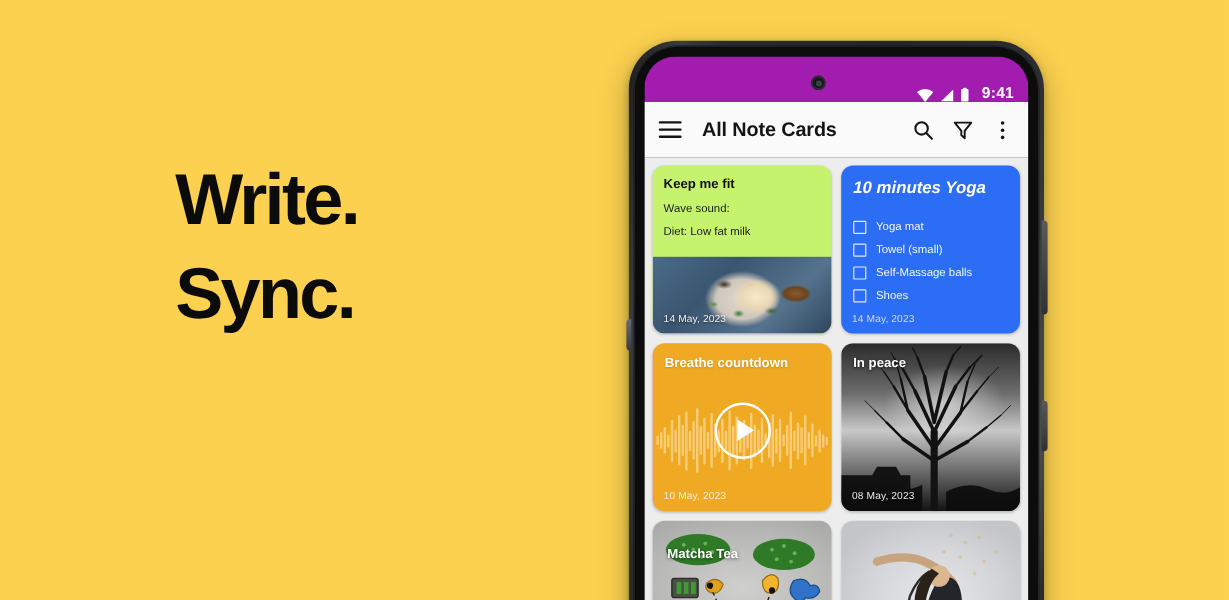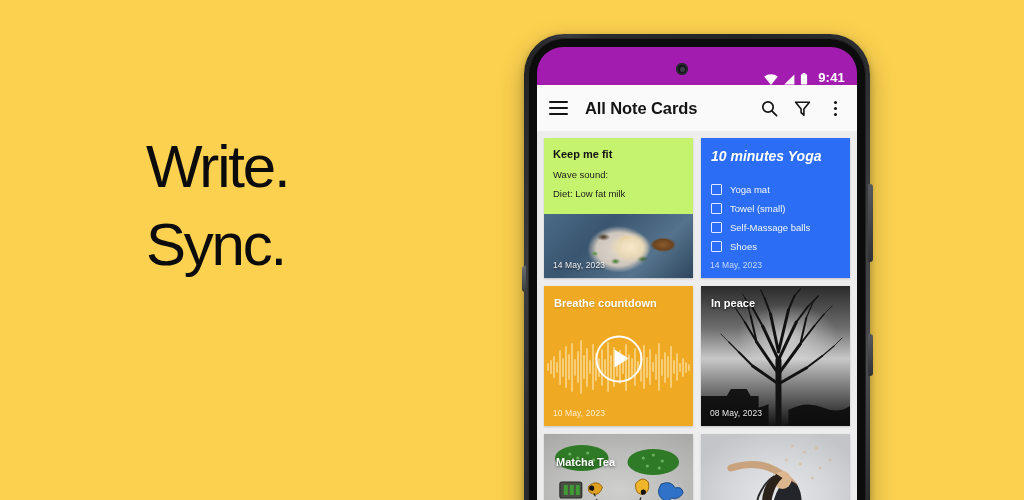--- a/index.html
+++ b/index.html
@@ -22,21 +22,21 @@
   }
 
   
   .headline {
     position: absolute;
     left: 146px;
     top: 128px;
     width: 420px;
     color: #0b0b0b;
     font-family: "Liberation Sans", sans-serif;
-    font-weight: normal;
+    font-weight: bold;
     font-size: 60px;
     line-height: 78px;
     letter-spacing: -2.2px;
   }
   .headline .line { display: block; white-space: nowrap; }
 
   
   .phone {
     position: absolute;
     left: 524px;
@@ -161,21 +161,21 @@
     box-sizing: border-box;
     overflow: hidden;
   }
   .grid {
     display: grid;
     grid-template-columns: 1fr 1fr;
     gap: 8px;
   }
   .card {
     position: relative;
-    border-radius: 0;
+    border-radius: 10px;
     overflow: hidden;
     height: 140px;
     box-shadow: 0 1px 2px rgba(0,0,0,0.18);
     cursor: pointer;
   }
   .card-date {
     position: absolute;
     left: 9px;
     bottom: 8px;
     font-size: 8.5px;

